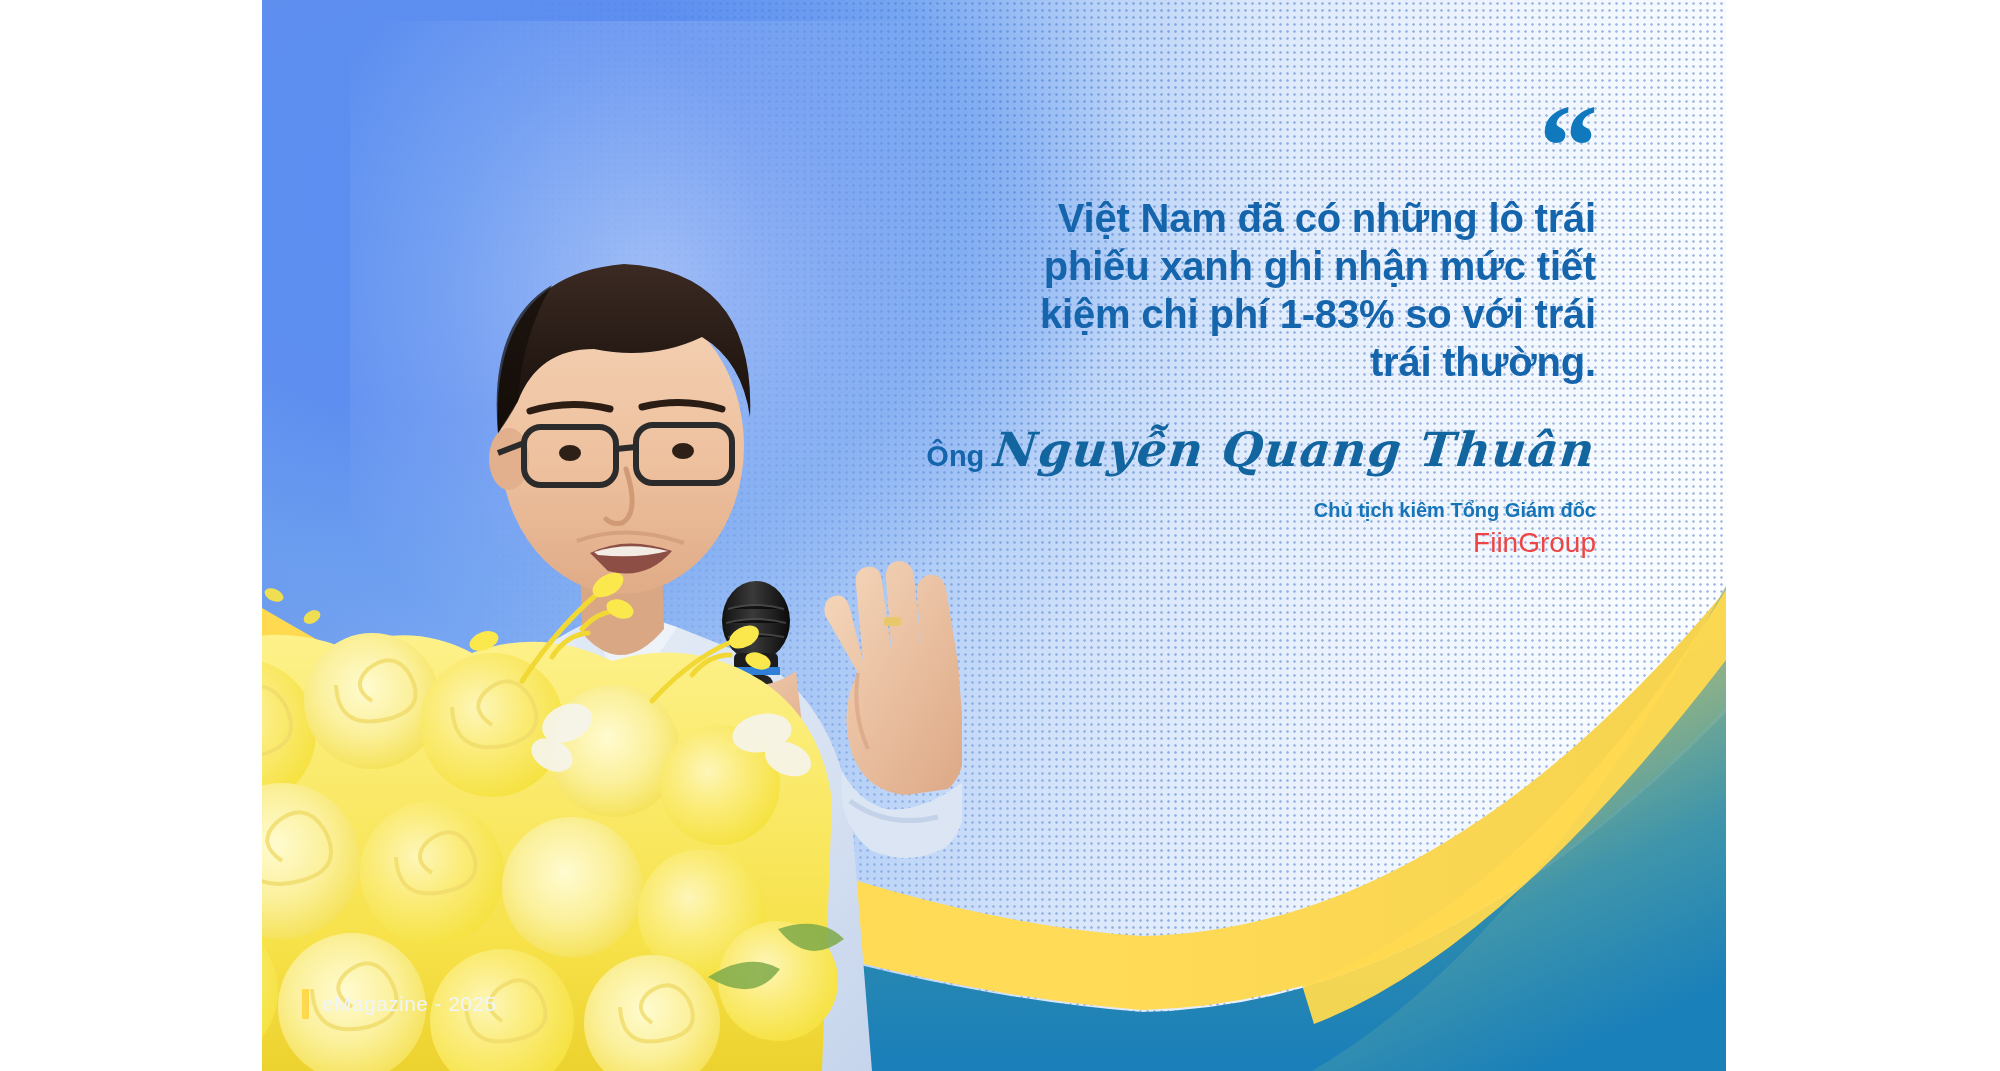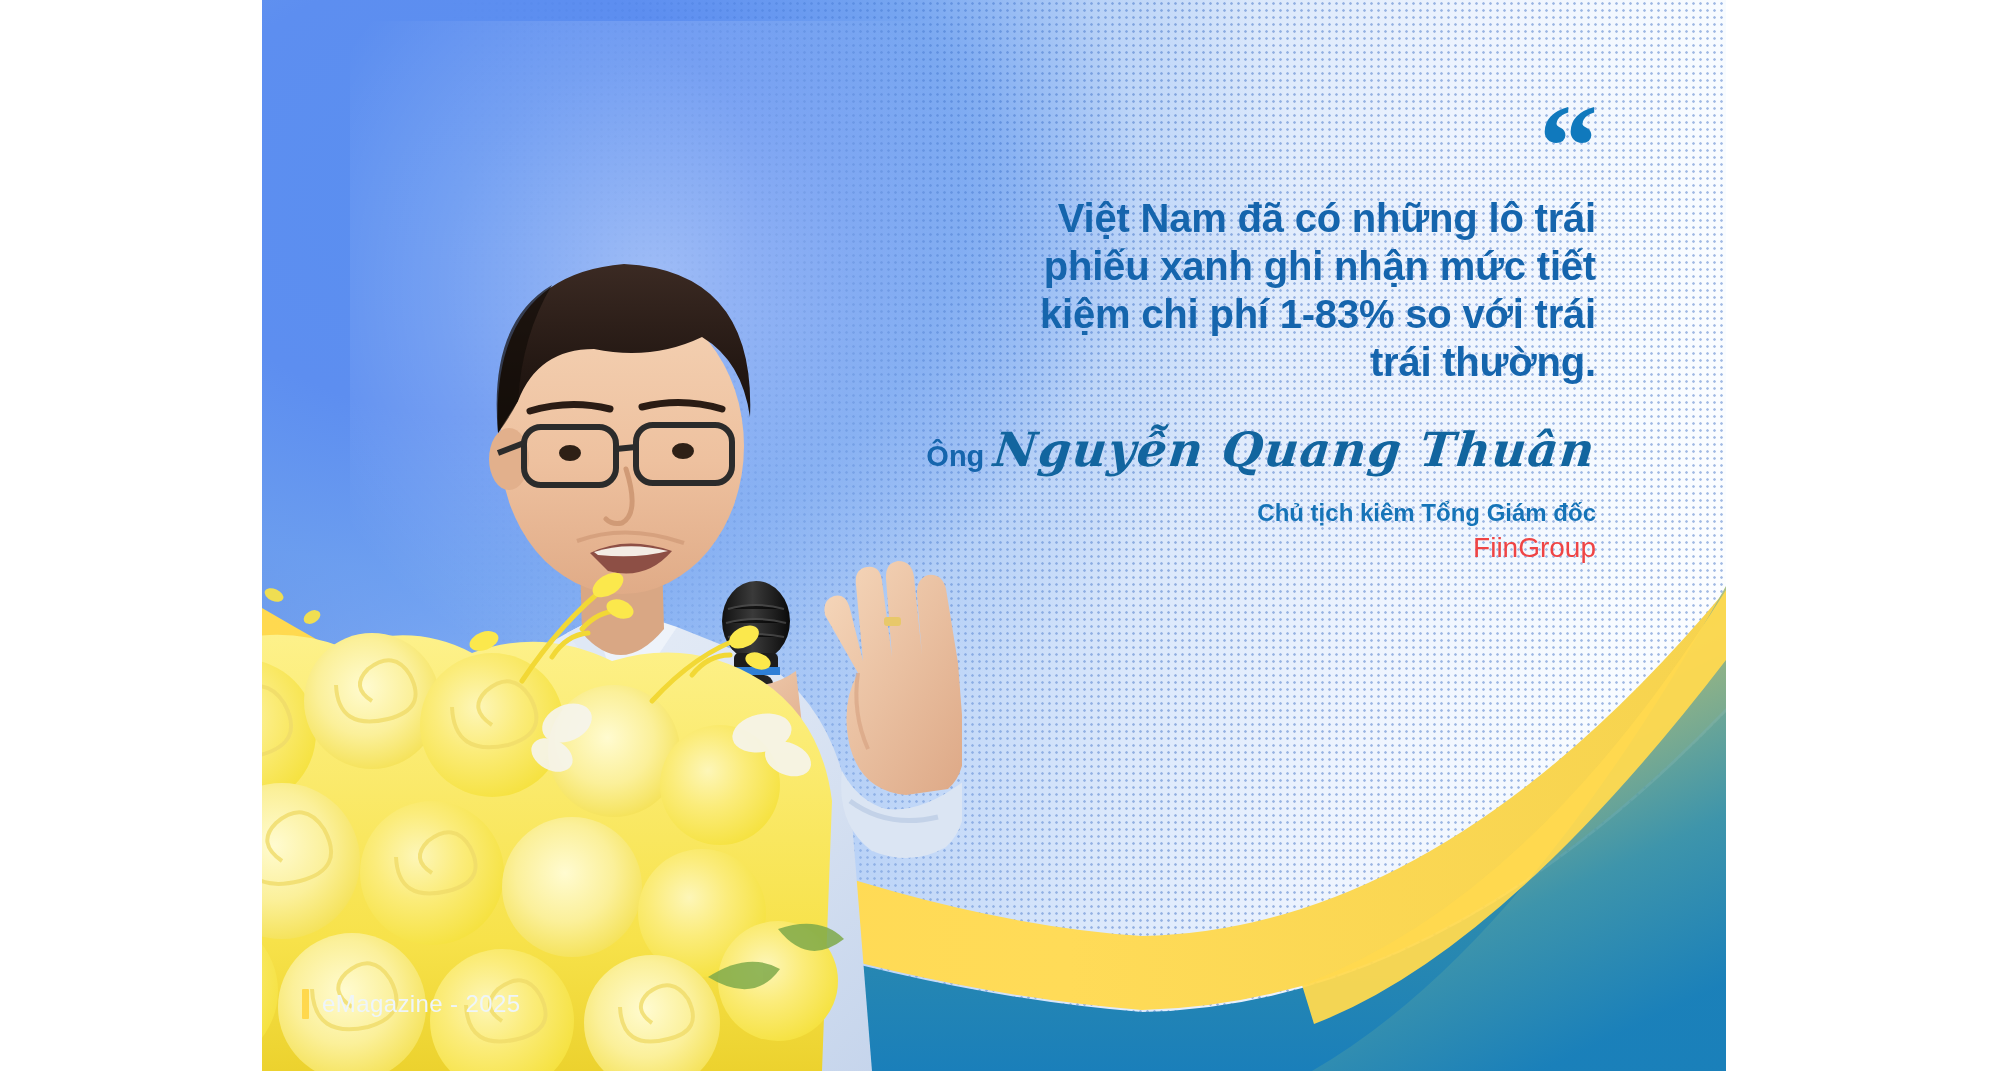--- a/index.html
+++ b/index.html
@@ -96,21 +96,21 @@
     font-style: italic;
     font-size: 47px;
     font-weight: 700;
     color: #12659f;
     letter-spacing: 1.5px;
     transform: skewX(-6deg);
     display: inline-block;
   }
   .attrib-role {
     margin-top: 20px;
-    font-size: 24px;
+    font-size: 20px;
     font-weight: 700;
     line-height: 1.35;
     color: #1674b8;
   }
   .attrib-org {
     font-size: 28px;
     font-weight: 400;
     line-height: 1.35;
     color: #ef4444;
   }
@@ -129,21 +129,21 @@
     left: 40px; bottom: 52px;
     display: flex; align-items: center; gap: 13px;
     z-index: 9;
   }
   .footer-bar {
     width: 7px; height: 30px;
     background: #ffd84d;
     border-radius: 1px;
   }
   .footer-text {
-    font-size: 24px;
+    font-size: 21px;
     font-weight: 400;
     color: #eef5fb;
     letter-spacing: .4px;
   }
 </style>
 </head>
 <body>
 
 <div class="canvas">
 

